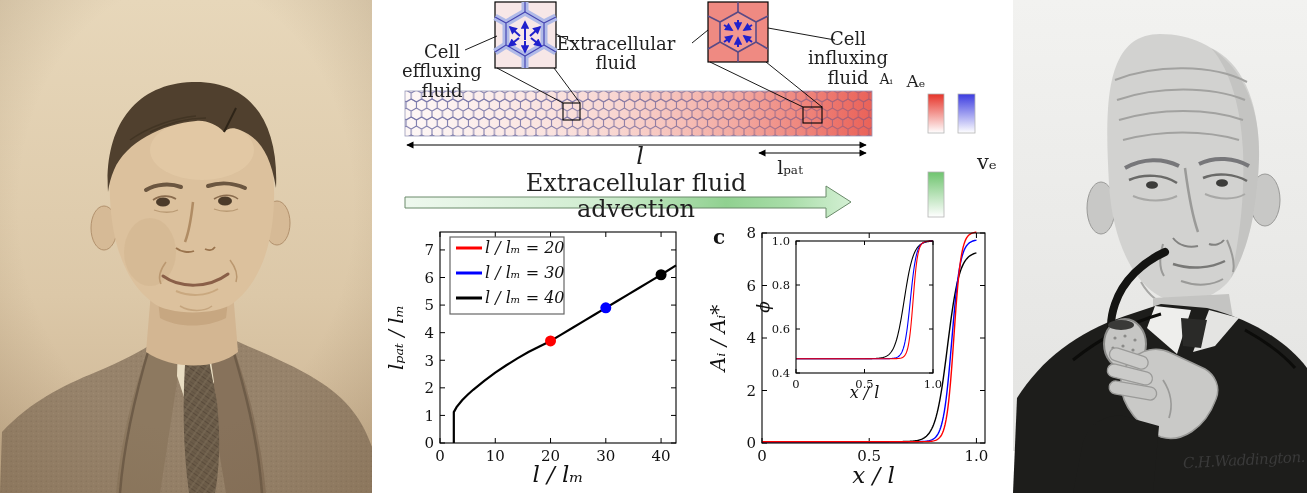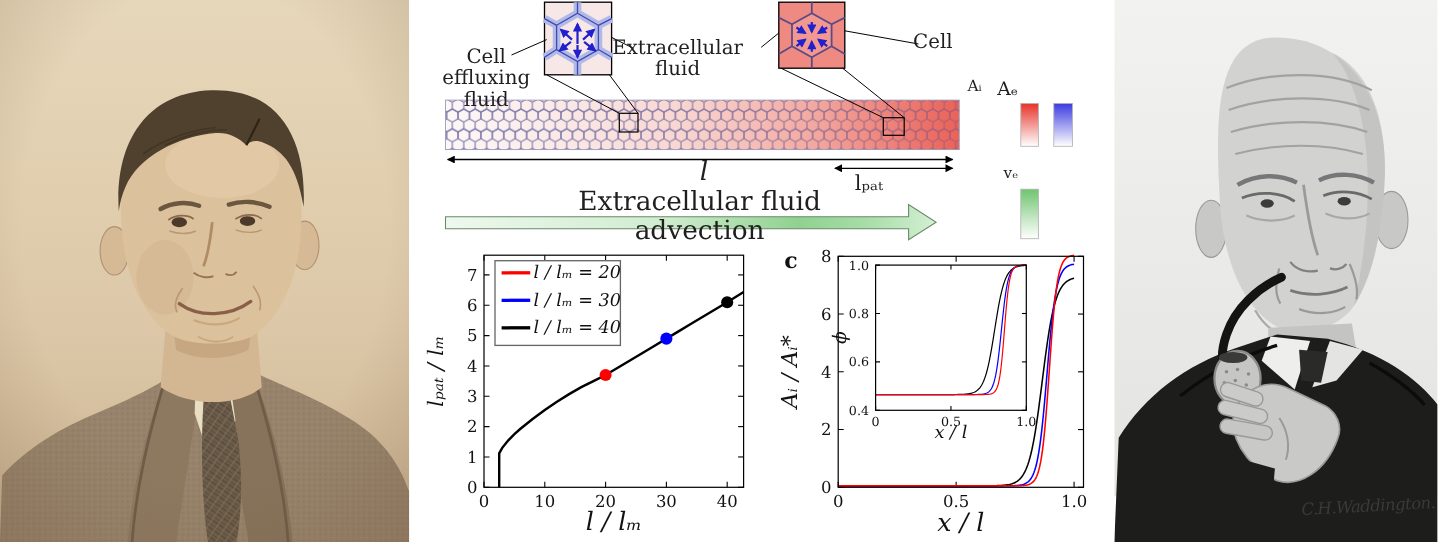--- a/index.html
+++ b/index.html
@@ -200,27 +200,28 @@
 <div class="lbl" style="left:386px;top:42px;width:112px;font-size:18px">
   <div>Cell</div>
   <div>effluxing fluid</div>
 </div>
 <div class="lbl" style="left:556px;top:34px;width:120px;font-size:18px">
   <div>Extracellular</div>
   <div>fluid</div>
 </div>
 <div class="lbl" style="left:800px;top:29px;width:96px;font-size:18px">
   <div>Cell</div>
+  <div>influxing fluid</div>
 </div>
 <div class="lbl it" style="left:630px;top:144px;width:20px;font-size:24px">l</div>
 <div class="lbl" style="left:768px;top:157px;width:44px;font-size:19px">lₚₐₜ</div>
 <div class="lbl" style="left:476px;top:171px;width:320px;font-size:24px">Extracellular fluid advection</div>
 <div class="lbl" style="left:874px;top:72px;width:24px;font-size:14px">Aᵢ</div>
 <div class="lbl" style="left:903px;top:72px;width:26px;font-size:17px">Aₑ</div>
-<div class="lbl" style="left:906px;top:151px;width:26px;font-size:14px">vₑ</div>
+<div class="lbl" style="left:974px;top:151px;width:26px;font-size:21px">vₑ</div>
 
 <svg id="chart-b" class="abs" style="left:388px;top:224px" width="302" height="269" viewBox="0 0 302 269">
     <g>
       <rect x="52" y="8" width="236" height="211" fill="#fff" stroke="none"></rect>
       <g stroke="#000" stroke-width="1">
         <line x1="52" y1="219" x2="52" y2="214"></line>
         <line x1="52" y1="8" x2="52" y2="13"></line>
         <line x1="107.26932084309132" y1="219" x2="107.26932084309132" y2="214"></line>
         <line x1="107.26932084309132" y1="8" x2="107.26932084309132" y2="13"></line>
         <line x1="162.53864168618264" y1="219" x2="162.53864168618264" y2="214"></line>

